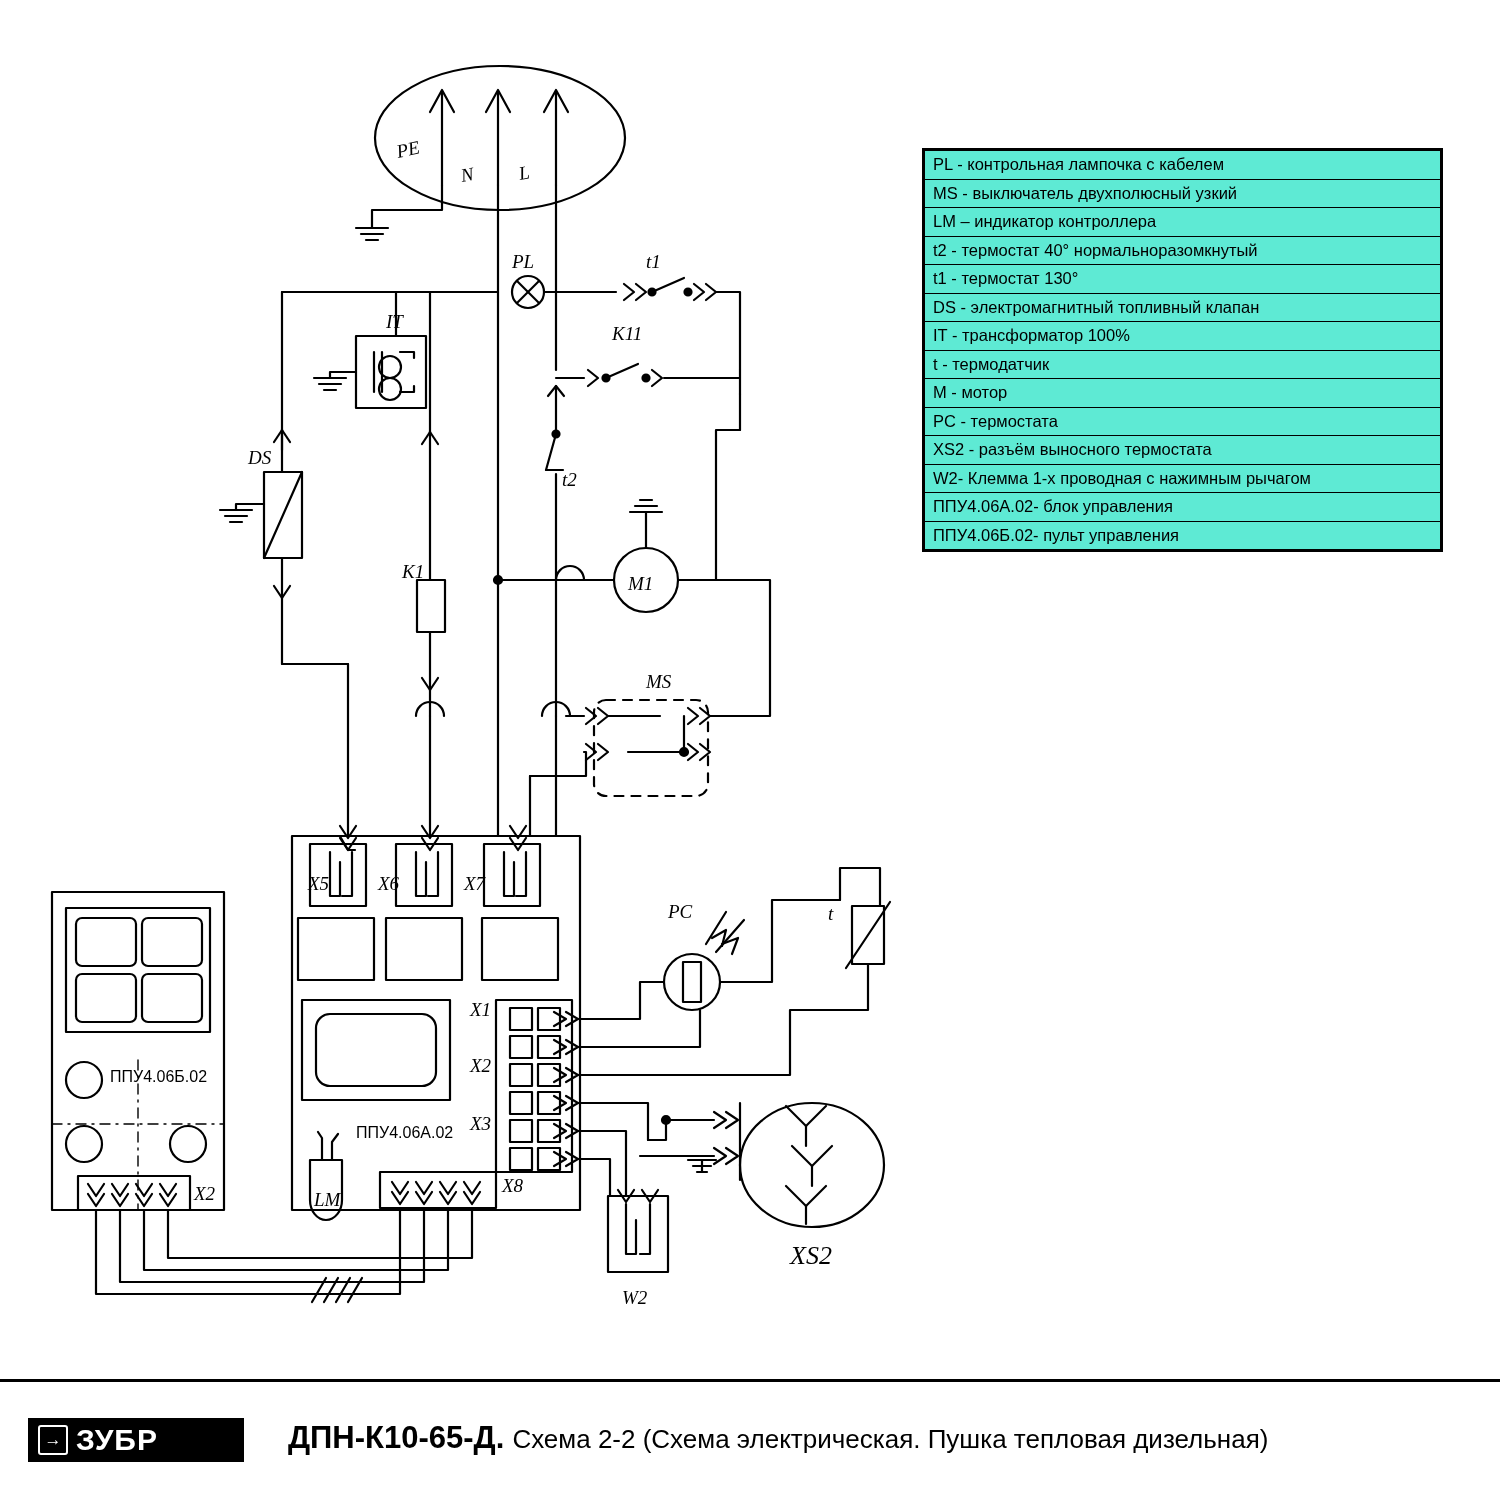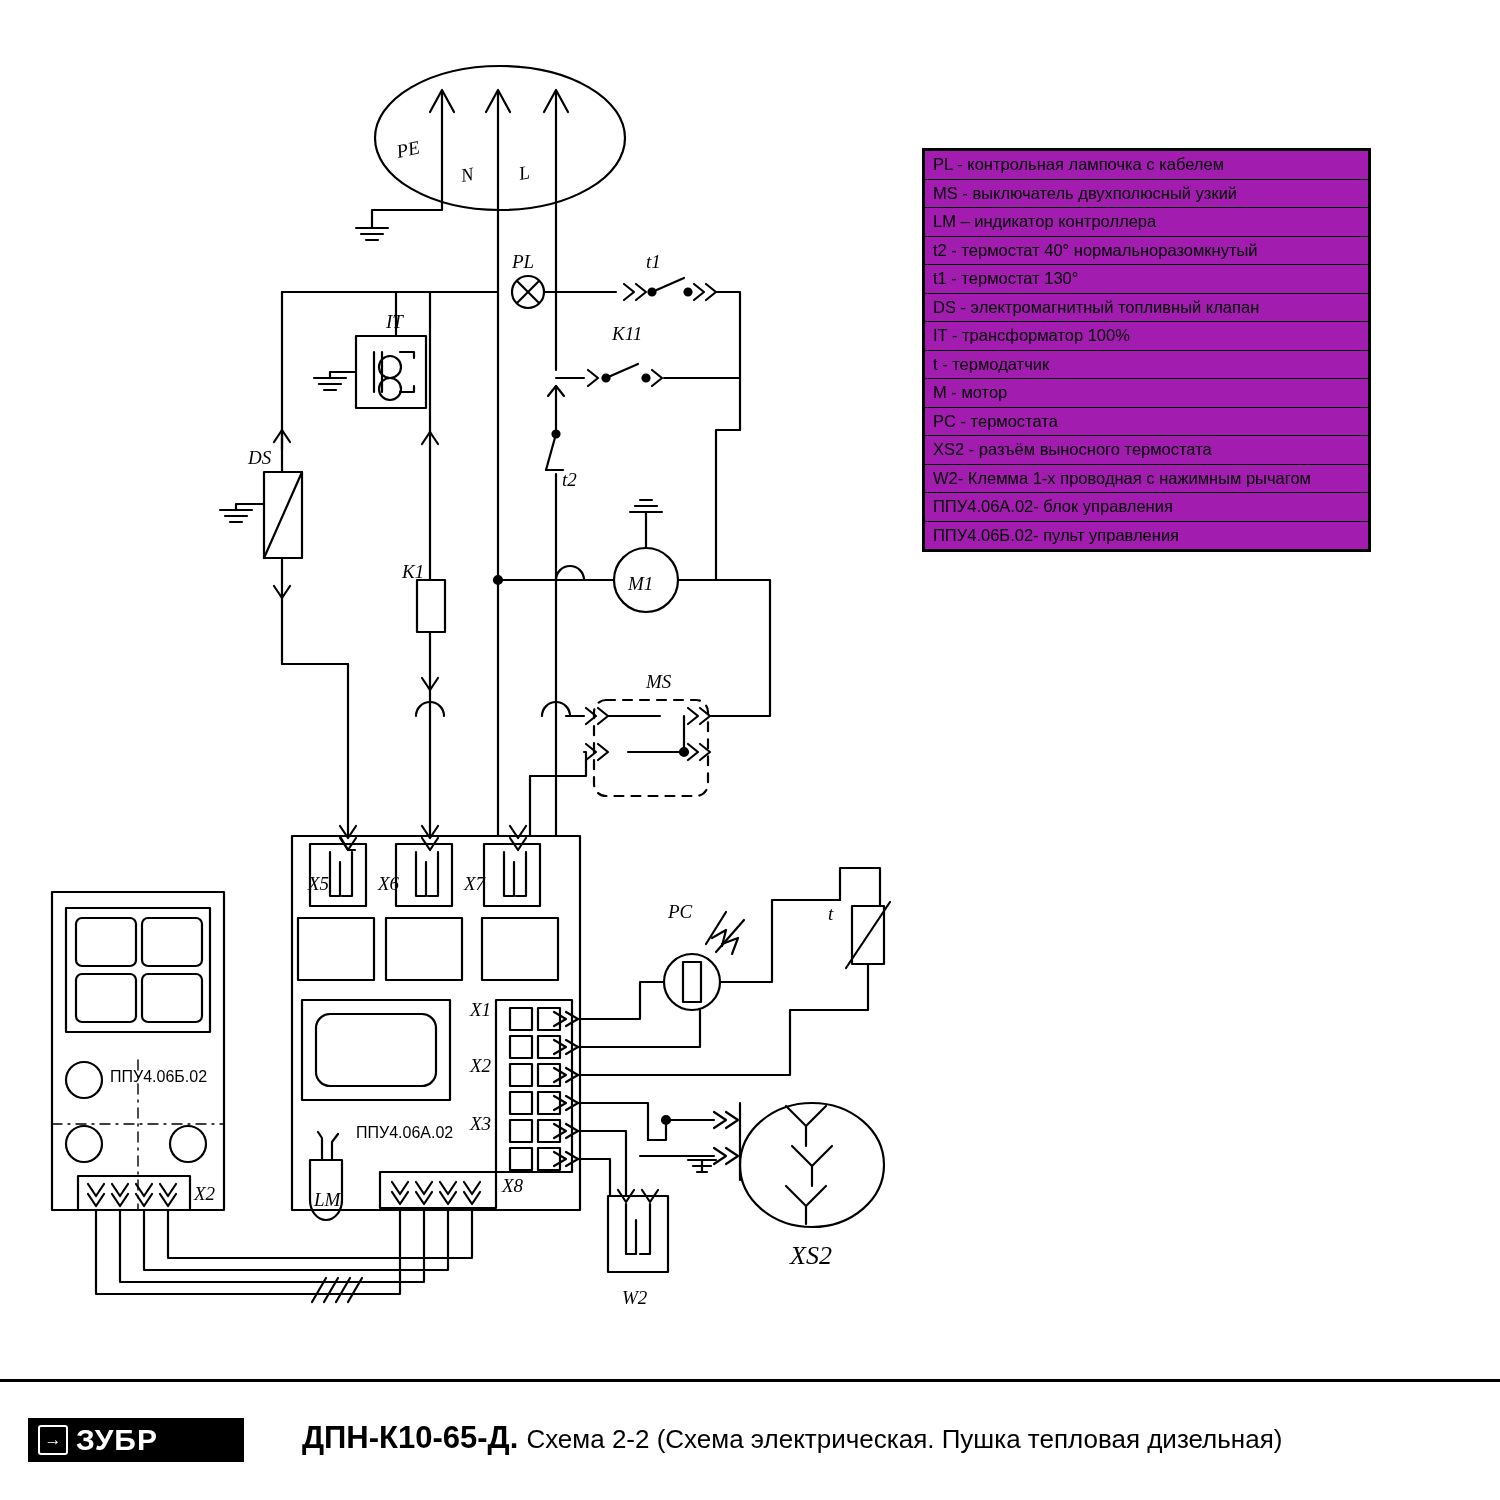--- a/index.html
+++ b/index.html
@@ -25,24 +25,24 @@
     position: absolute;
     left: 0; top: 0;
     width: 1500px;
     height: 1500px;
   }
   
   .legend {
     position: absolute;
     left: 922px;
     top: 148px;
-    width: 449px;
+    width: 521px;
     border: 3px solid #000;
     box-sizing: border-box;
-    background: #a21caf;
+    background: #5eead4;
   }
   .legend .row {
     border-bottom: 1px solid #000;
     font-size: 16.5px;
     line-height: 1.0;
     padding: 5px 6px 6px 8px;
     white-space: nowrap;
     overflow: hidden;
   }
   .legend .row:last-child { border-bottom: none; }
@@ -82,21 +82,21 @@
     box-sizing: border-box;
   }
   .logo .brand {
     font-size: 30px;
     font-weight: bold;
     letter-spacing: 1px;
     text-align: right;
   }
   .caption {
     position: absolute;
-    left: 302px;
+    left: 288px;
     top: 1420px;
     font-size: 29px;
     white-space: nowrap;
   }
   .caption .model { font-weight: bold; font-size: 31px; }
   .caption .rest  { font-weight: normal; font-size: 26px; }
 
   .lbl {
     font-family: "Liberation Serif", serif;
     font-style: italic;

